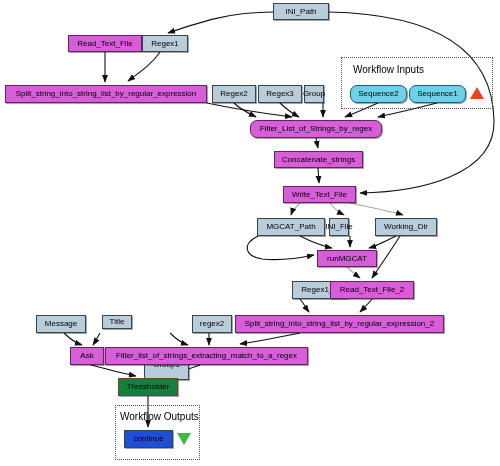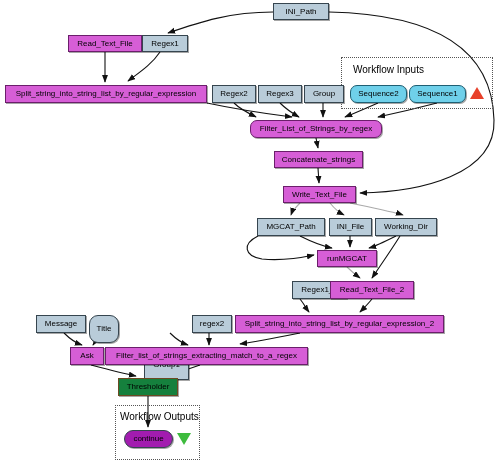--- a/index.html
+++ b/index.html
@@ -33,21 +33,21 @@
     line-height: 1;
     color: #000000;
     white-space: nowrap;
     letter-spacing: 0px;
     z-index: 3;
     box-shadow: 1px 1px 0 rgba(0,0,0,0.35);
   }
   .node.proc   { background: #d65ed6; border-color: #6b1f6b; }
   .node.param  { background: #b9ccd9; border-color: #36454f; }
   .node.input  { background: #6fd0ea; border-color: #1f5f73; border-radius: 7px; }
-  .node.output { background: #a21caf; border-color: #36454f; border-radius: 9px; }
+  .node.output { background: #1d4ed8; border-color: #36454f; }
   .node.thresh { background: #15803d; border-color: #6b4a22; }
 
   .group-box {
     position: absolute;
     box-sizing: border-box;
     border: 1px dotted #555;
     background: transparent;
     z-index: 1;
   }
   .group-label {
@@ -155,34 +155,34 @@
 
   <div class="group-box" style="left:115px; top:405px; width:85px; height:55px;"></div>
   <div class="group-label" style="left:120px; top:411px;">Workflow Outputs</div>
 
   <div class="node proc" style="left:68px; top:35px; width:74px; height:17px;">Read_Text_File</div>
   <div class="node param" style="left:273px; top:3px; width:56px; height:17px;">INI_Path</div>
   <div class="node param" style="left:142px; top:35px; width:46px; height:17px;">Regex1</div>
   <div class="node proc" style="left:5px; top:85px; width:202px; height:18px;">Split_string_into_string_list_by_regular_expression</div>
   <div class="node param" style="left:212px; top:85px; width:44px; height:18px;">Regex2</div>
   <div class="node param" style="left:258px; top:85px; width:44px; height:18px;">Regex3</div>
-  <div class="node param" style="left:304px; top:85px; width:40px; height:18px;">Group</div>
+  <div class="node param" style="left:304px; top:85px; width:20px; height:18px;">Group</div>
   <div class="node input" style="left:350px; top:85px; width:57px; height:18px;">Sequence2</div>
   <div class="node input" style="left:409px; top:85px; width:57px; height:18px;">Sequence1</div>
   <div class="node proc" style="left:250px; top:120px; width:132px; height:18px;border-radius:7px;">Filter_List_of_Strings_by_regex</div>
   <div class="node proc" style="left:274px; top:151px; width:89px; height:17px;">Concatenate_strings</div>
   <div class="node proc" style="left:283px; top:186px; width:73px; height:17px;">Write_Text_File</div>
   <div class="node param" style="left:257px; top:218px; width:68px; height:18px;">MGCAT_Path</div>
-  <div class="node param" style="left:329px; top:218px; width:43px; height:18px;">INI_File</div>
+  <div class="node param" style="left:329px; top:218px; width:20px; height:18px;">INI_File</div>
   <div class="node param" style="left:375px; top:218px; width:62px; height:18px;">Working_Dir</div>
   <div class="node proc" style="left:317px; top:250px; width:60px; height:17px;">runMGCAT</div>
   <div class="node param" style="left:272px; top:281px; width:55px; height:18px;margin-left:20px;">Regex1_2</div>
   <div class="node proc" style="left:330px; top:281px; width:84px; height:18px;">Read_Text_File_2</div>
   <div class="node param" style="left:36px; top:315px; width:50px; height:18px;">Message</div>
-  <div class="node param" style="left:89px; top:315px; width:30px; height:28px;border-radius:9px;">Title</div>
+  <div class="node param" style="left:102px; top:315px; width:30px; height:14px;">Title</div>
   <div class="node param" style="left:144px; top:315px; width:45px; height:30px;margin-top:35px;">Group1</div>
   <div class="node param" style="left:192px; top:315px; width:40px; height:18px;">regex2</div>
   <div class="node proc" style="left:235px; top:315px; width:209px; height:18px;">Split_string_into_string_list_by_regular_expression_2</div>
   <div class="node proc" style="left:70px; top:347px; width:34px; height:18px;">Ask</div>
   <div class="node proc" style="left:105px; top:347px; width:203px; height:18px;">Filter_list_of_strings_extracting_match_to_a_regex</div>
   <div class="node thresh" style="left:118px; top:378px; width:60px; height:18px;">Thresholder</div>
   <div class="node output" style="left:124px; top:430px; width:49px; height:18px;">continue</div>
 
   <div class="tri up" style="left:470px; top:87px;"></div>
   <div class="tri down" style="left:177px; top:433px;"></div>

